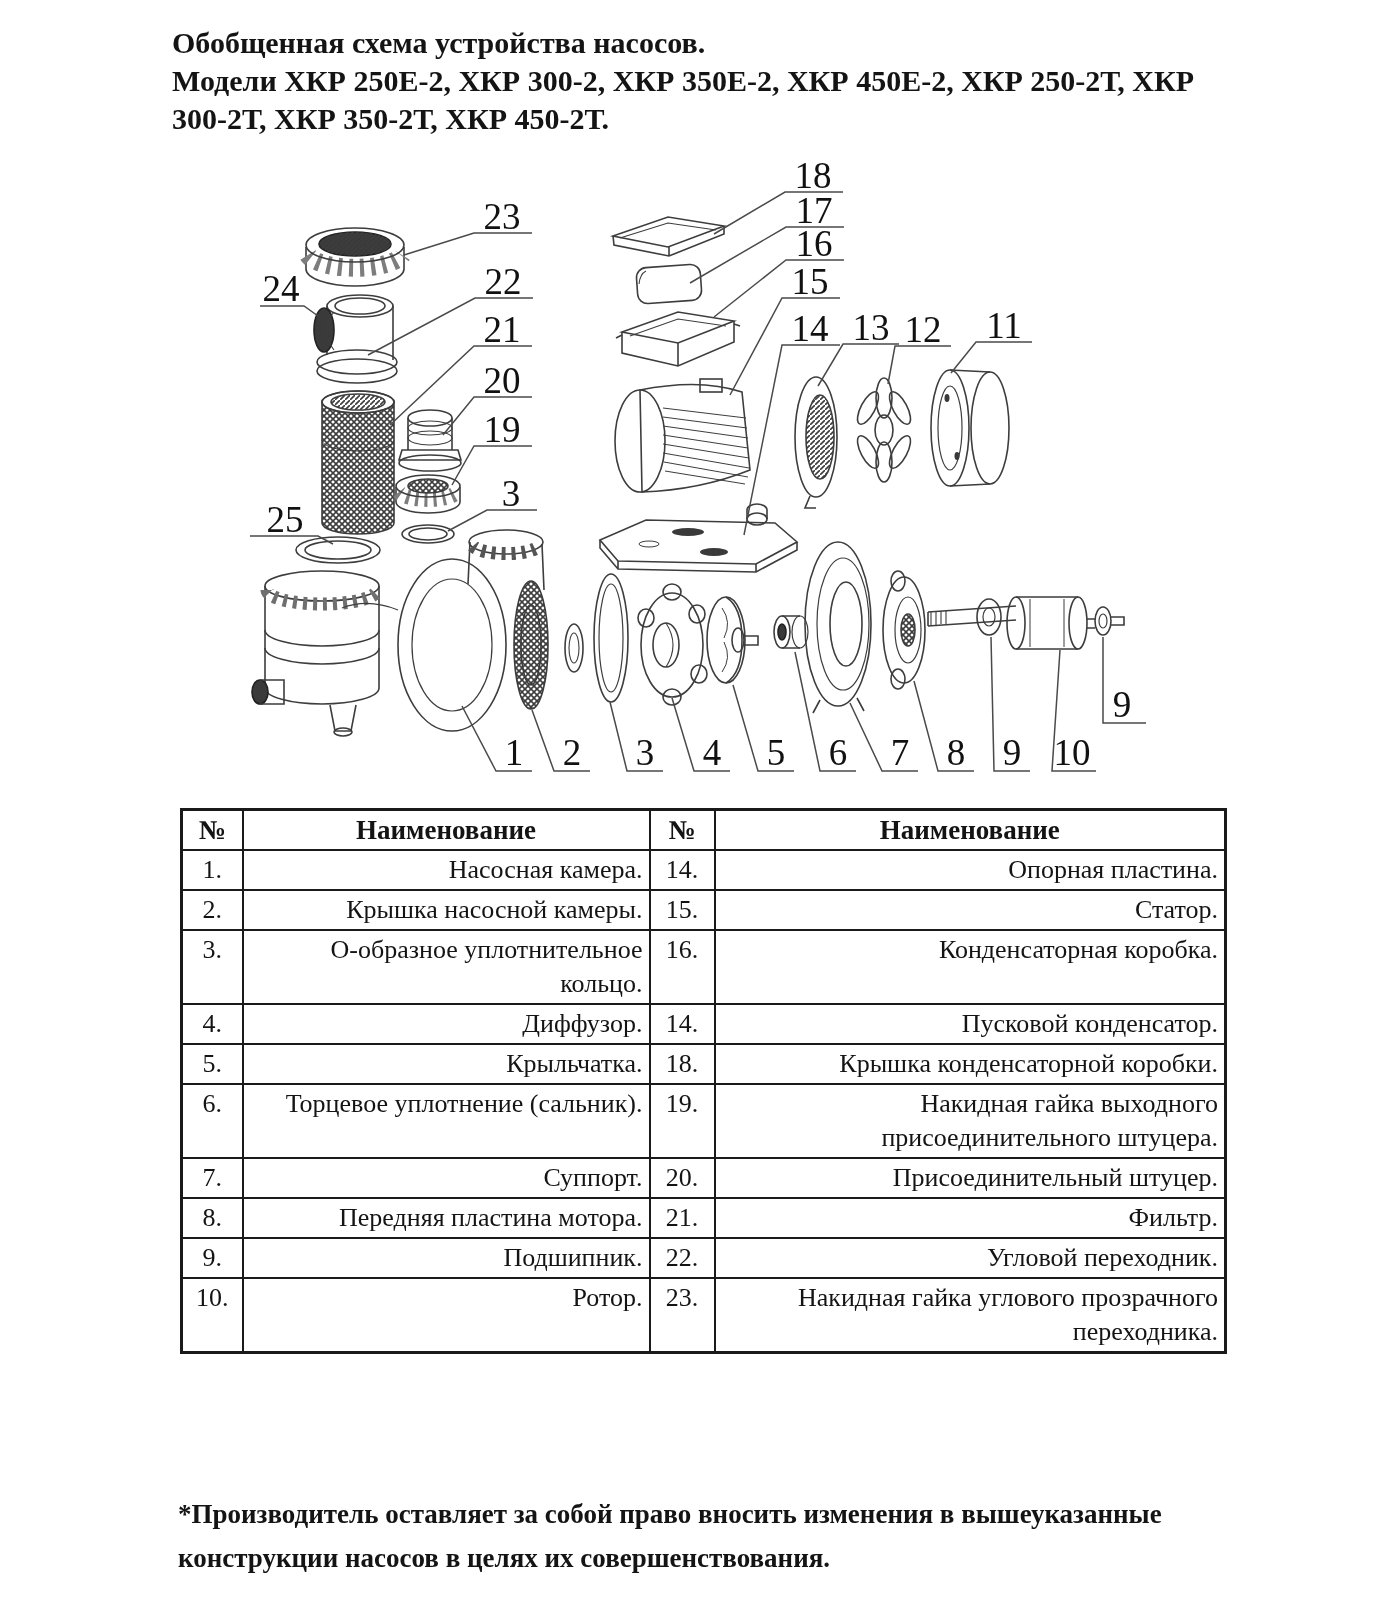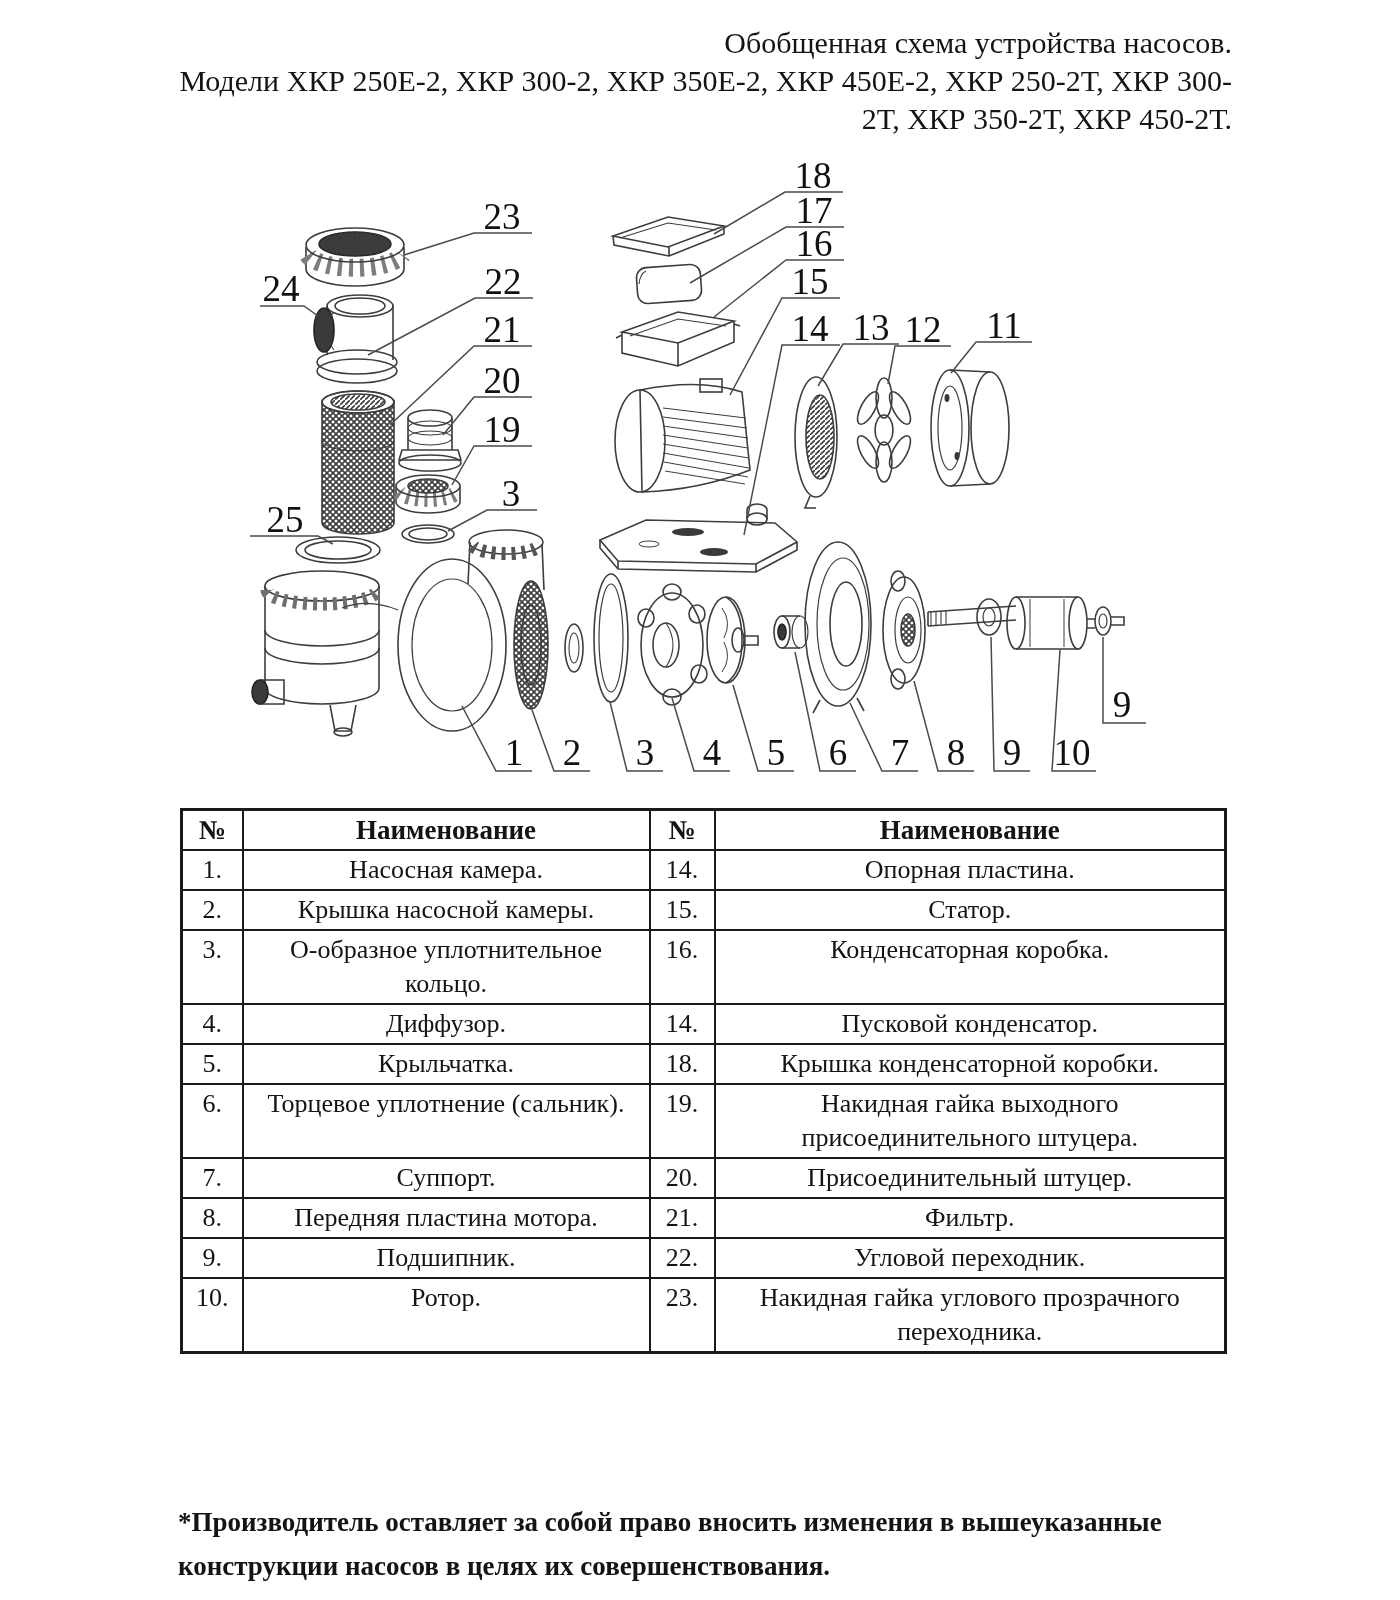--- a/index.html
+++ b/index.html
@@ -7,21 +7,21 @@
     position:relative;
     width:1400px;height:1600px;
     background:#ffffff;
     font-family:"Liberation Serif","DejaVu Serif",serif;
     color:#141414;
     overflow:hidden;
   }
   
   .title-block{
     position:absolute;left:172px;top:24px;width:1060px;
-    text-align:right;font-weight:normal;
+    text-align:left;font-weight:bold;
     font-size:30px;line-height:38px;
   }
   
   #diagram{position:absolute;left:0;top:140px;width:1400px;height:670px;}
   #diagram :is(path,ellipse,rect,circle,line){
     stroke:#3d3d3d;stroke-width:1.6;fill:none;
   }
   #diagram polyline{stroke:#4a4a4a;stroke-width:1.5;fill:none;}
   #diagram text.callout-num{
     font-family:"Liberation Serif","DejaVu Serif",serif;
@@ -35,25 +35,25 @@
   }
   .parts-table th,.parts-table td{
     border:2px solid #1a1a1a;
     padding:2px 6px;vertical-align:top;
     height:38px;box-sizing:border-box;
     overflow:hidden;
   }
   .parts-table{border:3px solid #1a1a1a;}
   .parts-table th{font-weight:bold;text-align:center;font-size:27px;}
   .parts-table td.col-num{text-align:center;padding:2px 2px;}
-  .parts-table td.col-name{text-align:center;border-radius:15px;}
+  .parts-table td.col-name{text-align:right;border-radius:15px;}
   
   .footnote{
     position:absolute;left:178px;top:1492px;width:1072px;
-    font-weight:bold;font-size:27px;line-height:44px;margin-top:8px;
+    font-weight:bold;font-size:27px;line-height:44px;
   }
 </style>
 </head>
 <body>
 
 <div class="page">
 
   <div class="title-block">
     <div>Обобщенная схема устройства насосов.</div>
     <div>Модели ХКР 250Е-2, ХКР 300-2, ХКР 350Е-2, ХКР 450Е-2, ХКР 250-2Т, ХКР 300-2Т, ХКР 350-2Т, ХКР 450-2Т.</div>

